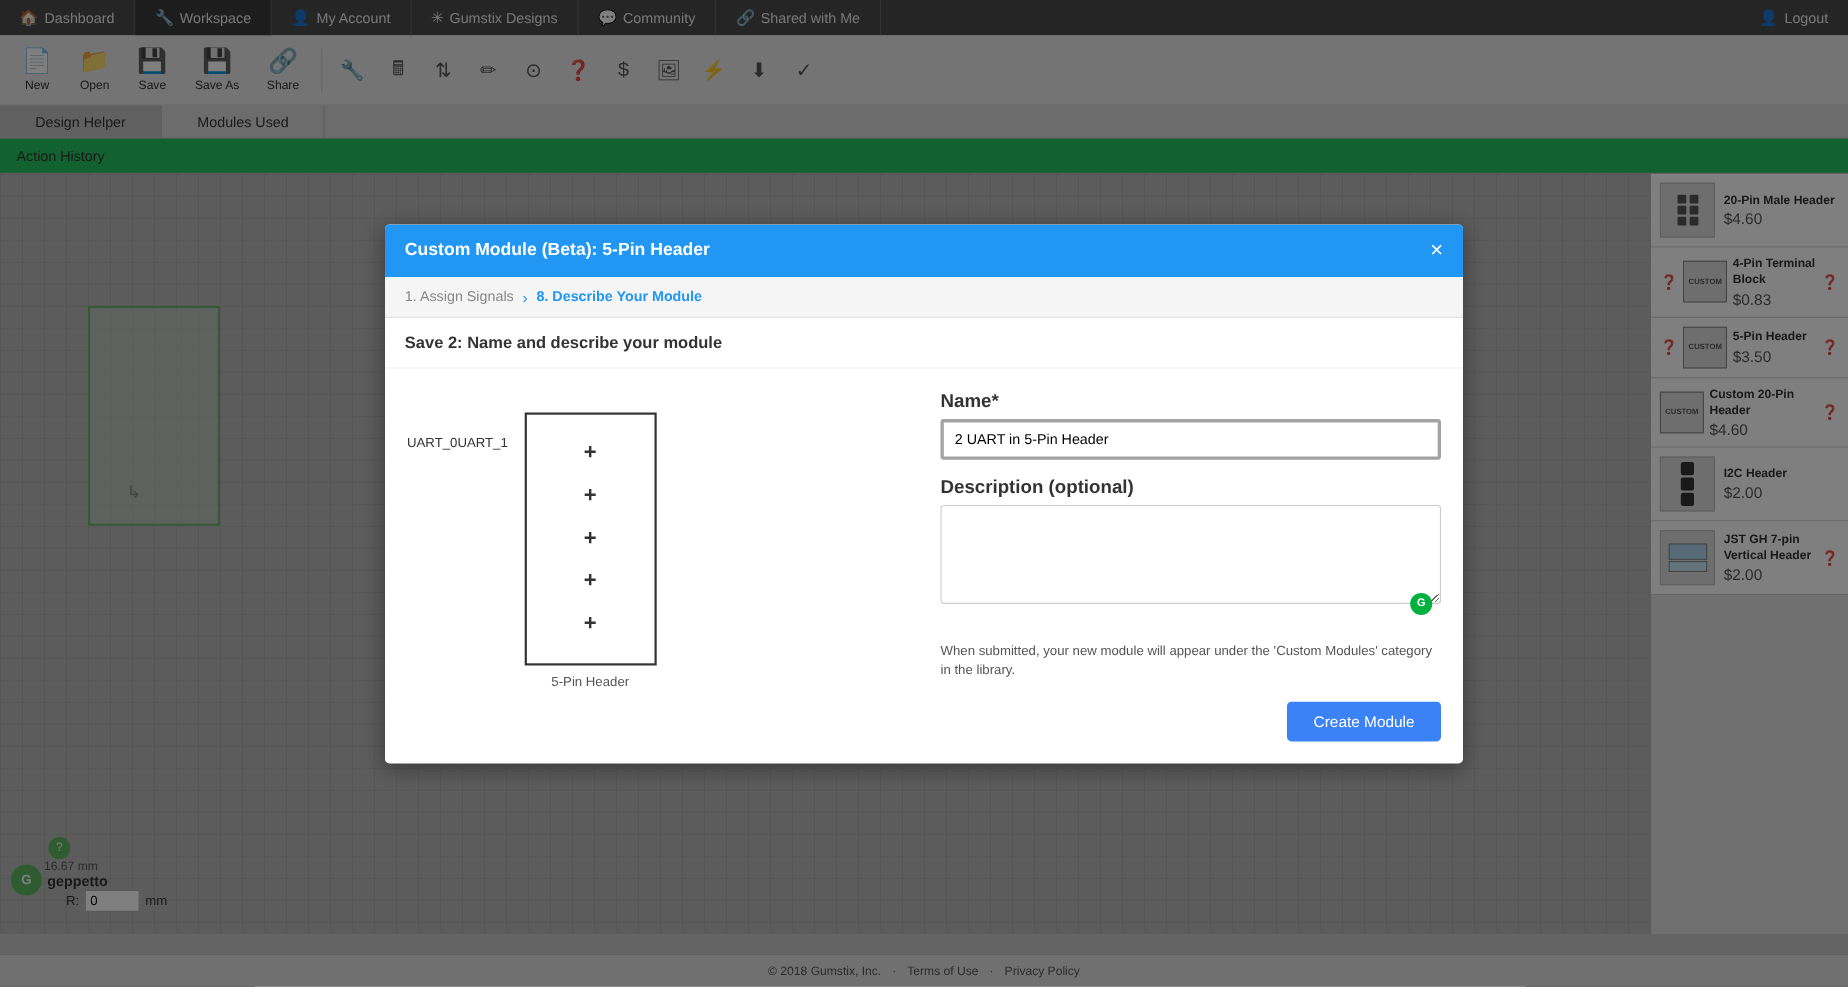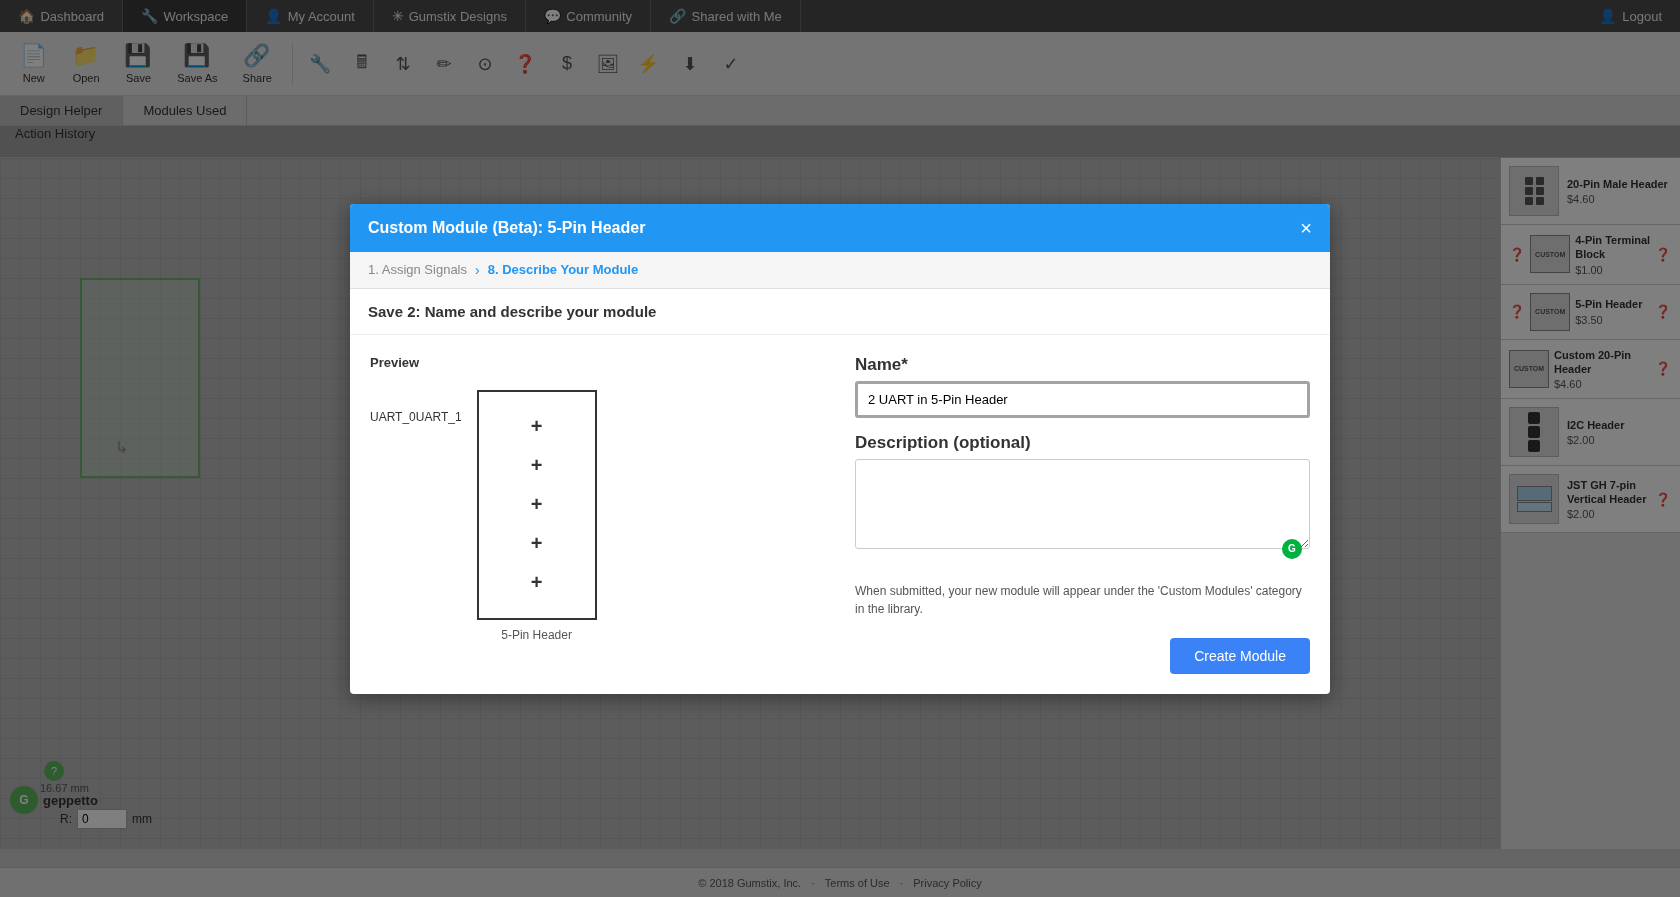--- a/index.html
+++ b/index.html
@@ -75,36 +75,36 @@
 
     
     .tab-bar {
       display: flex;
       align-items: center;
       background: #d8d8d8;
       height: 30px;
       border-bottom: 1px solid #bbb;
     }
     .tab-item {
-      padding: 0 20px;
+      padding: 0 32px;
       height: 100%;
       display: flex;
       align-items: center;
       cursor: pointer;
       font-size: 13px;
       color: #333;
       border-right: 1px solid #bbb;
     }
     .tab-item.active { background: #c0c0c0; }
 
     
     .action-history-bar {
       display: flex;
-      align-items: flex-start;
-      background: #a3a3a3;
+      align-items: center;
+      background: #22c55e;
       height: 32px;
       padding: 0 15px;
       border-bottom: 1px solid #bbb;
       font-size: 13px;
       color: #333;
     }
 
     
     .main-area {
       display: flex;
@@ -203,21 +203,21 @@
       overflow: hidden;
     }
     .module-info { flex: 1; }
     .module-name {
       font-size: 11px;
       font-weight: bold;
       color: #333;
       line-height: 1.3;
     }
     .module-price {
-      font-size: 11px;
+      font-size: 14px;
       color: #555;
       margin-top: 2px;
     }
 
     
     .bottom-bar {
       position: absolute;
       bottom: 0;
       left: 0;
       right: 0;
@@ -603,21 +603,21 @@
         <div class="module-price">$4.60</div>
       </div>
     </div>
 
     <div class="sidebar-module-item">
       <div style="display:flex;align-items:center;gap:5px;flex:1;">
         <span class="info-icon">❓</span>
         <div class="module-thumb custom-text-thumb">CUSTOM</div>
         <div class="module-info">
           <div class="module-name">4-Pin Terminal Block</div>
-          <div class="module-price">$1.00</div>
+          <div class="module-price">$0.83</div>
         </div>
         <span class="info-icon">❓</span>
       </div>
     </div>
 
     <div class="sidebar-module-item">
       <div style="display:flex;align-items:center;gap:5px;flex:1;">
         <span class="info-icon">❓</span>
         <div class="module-thumb custom-text-thumb">CUSTOM</div>
         <div class="module-info">
@@ -691,21 +691,20 @@
       <span class="breadcrumb-active">8. Describe Your Module</span>
     </div>
 
     <div class="modal-step-title">
       <span>Save 2: Name and describe your module</span>
     </div>
 
     <div class="modal-body">
 
       <div class="preview-section">
-        <div class="preview-label">Preview</div>
         <div class="preview-diagram">
           <div class="preview-pin-labels">
             <div class="pin-label">UART_0</div>
             <div class="pin-label">UART_1</div>
           </div>
           <div>
             <div class="preview-box">
               <span class="preview-pin">+</span>
               <span class="preview-pin">+</span>
               <span class="preview-pin">+</span>

